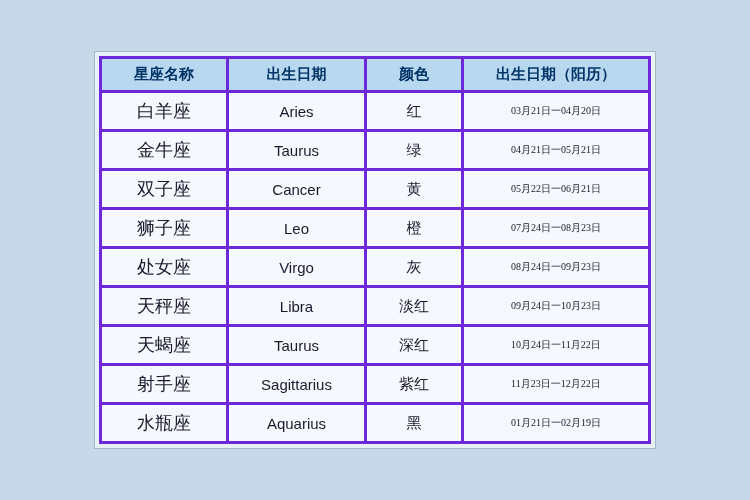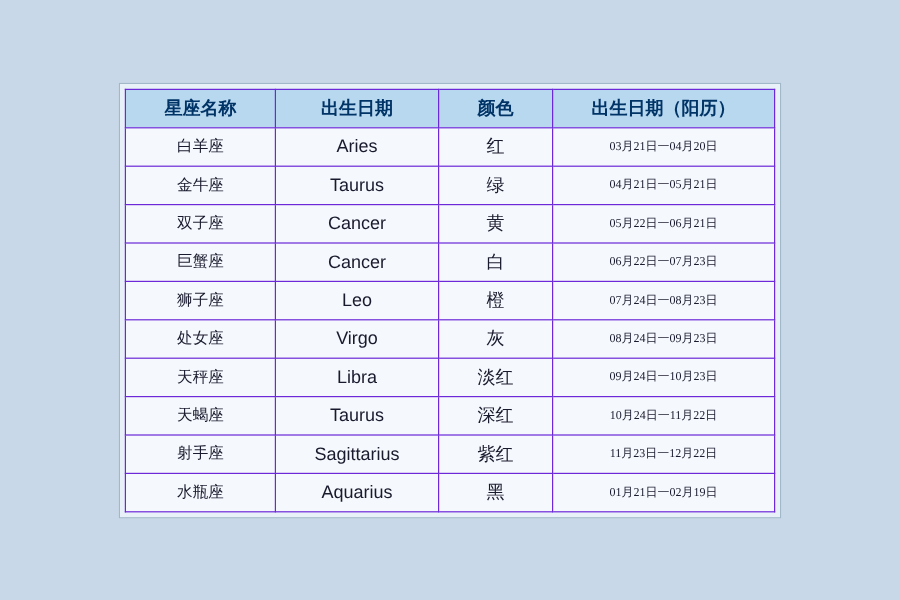--- a/index.html
+++ b/index.html
@@ -19,40 +19,40 @@
     .table-container {
       background-color: #e8f0f8;
       border: 1px solid #a0b8c8;
       padding: 4px;
     }
     table {
       border-collapse: collapse;
       background-color: #f0f4f8;
     }
     th, td {
-      border: 1px solid #6d28d9;
+      border: 3px solid #6d28d9;
       padding: 6px 32px;
       text-align: center;
       font-size: 15px;
       color: #1a1a2e;
       white-space: nowrap;
     }
     thead tr {
       background-color: #b8d8f0;
     }
     thead th {
       font-weight: bold;
       font-size: 15px;
       color: #003366;
     }
     tbody tr {
       background-color: #f5f8fc;
     }
     td:first-child {
-      font-size: 13px;
+      font-size: 18px;
     }
     td:nth-child(2) {
       font-size: 15px;
       font-family: Arial, sans-serif;
     }
     td:nth-child(3) {
       font-size: 15px;
     }
     td:nth-child(4) {
       font-size: 10px;
@@ -85,26 +85,20 @@
           <td>绿</td>
           <td>04月21日一05月21日</td>
         </tr>
         <tr>
           <td>双子座</td>
           <td>Cancer</td>
           <td>黄</td>
           <td>05月22日一06月21日</td>
         </tr>
         <tr>
-          <td>巨蟹座</td>
-          <td>Cancer</td>
-          <td>白</td>
-          <td>06月22日一07月23日</td>
-        </tr>
-        <tr>
           <td>狮子座</td>
           <td>Leo</td>
           <td>橙</td>
           <td>07月24日一08月23日</td>
         </tr>
         <tr>
           <td>处女座</td>
           <td>Virgo</td>
           <td>灰</td>
           <td>08月24日一09月23日</td>

